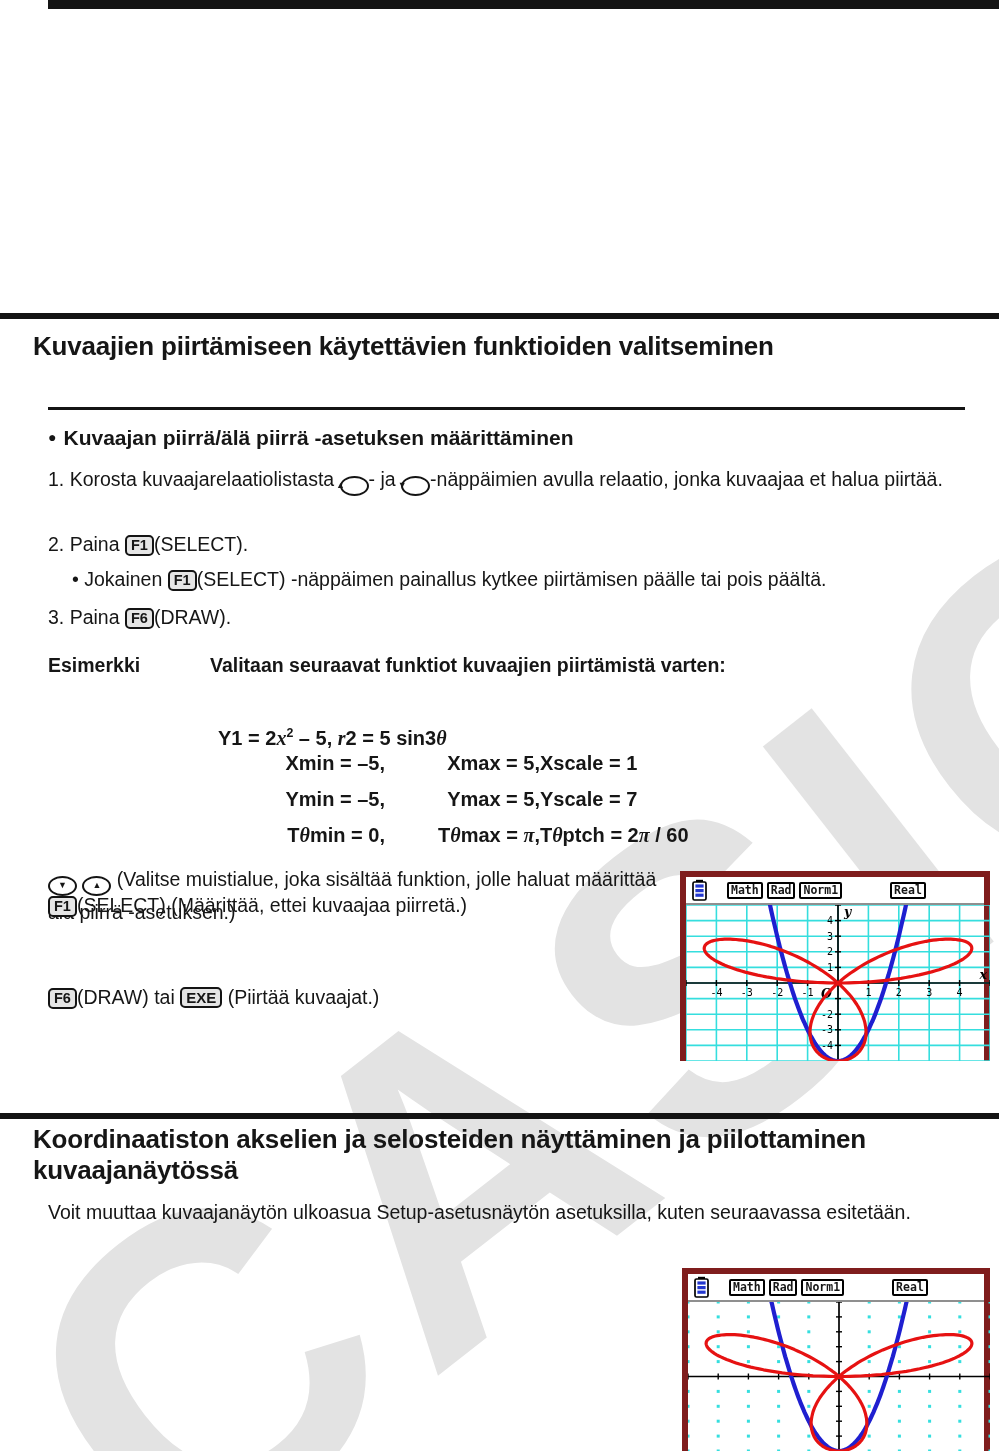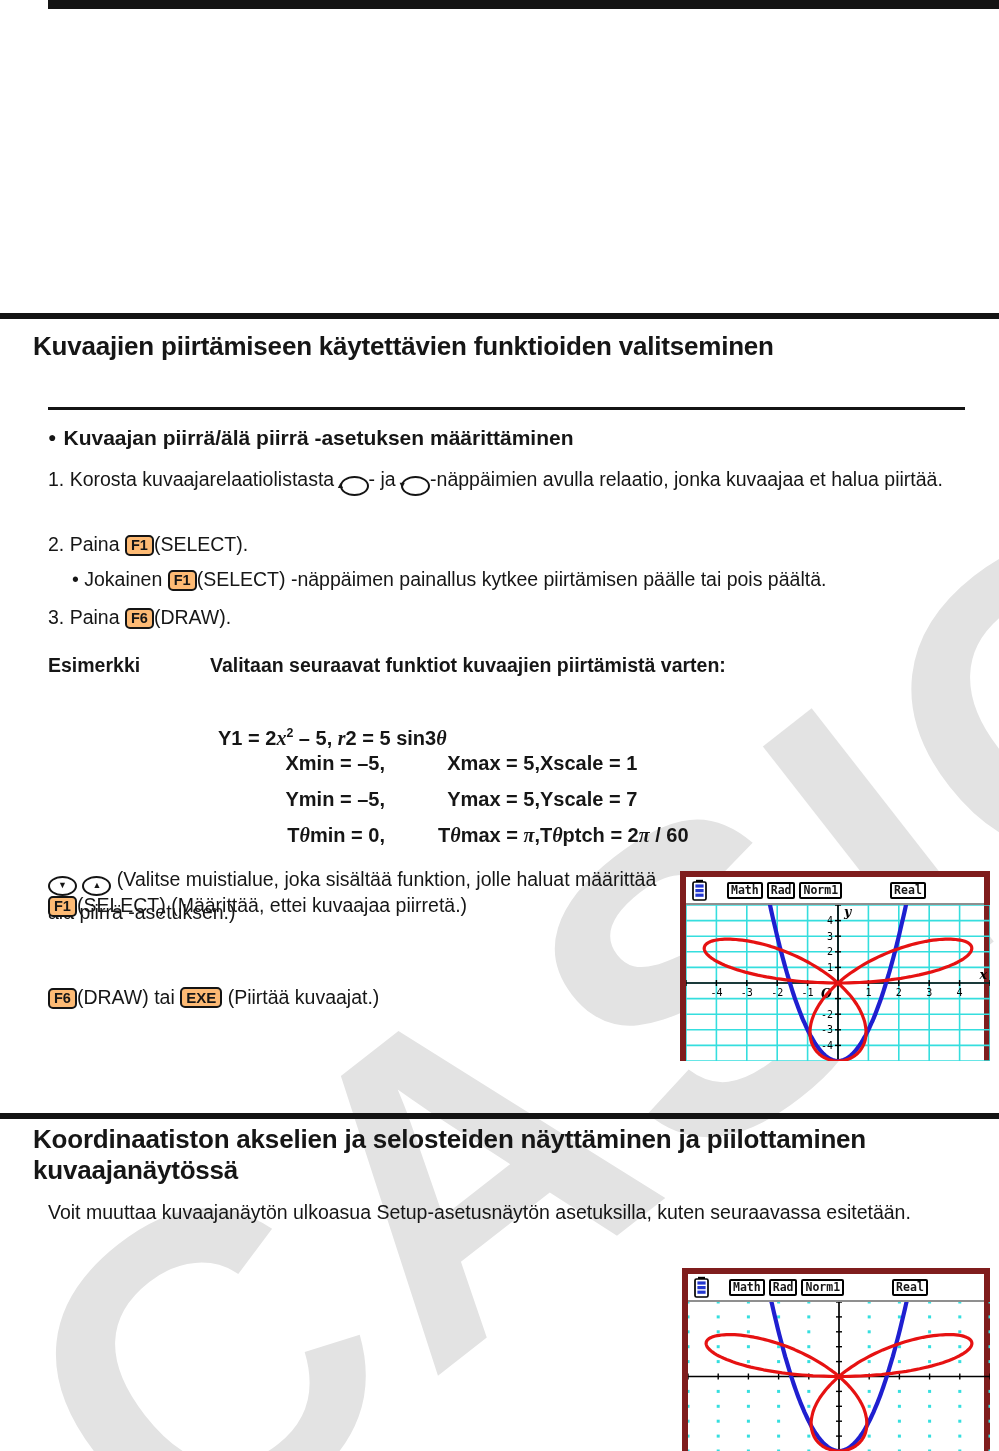--- a/index.html
+++ b/index.html
@@ -12,21 +12,21 @@
   .content{position:absolute;inset:0;z-index:1;border-radius:11px;}
   .rule{background:#141414;}
   .h1{font-size:26px;font-weight:bold;letter-spacing:-0.2px;}
   .h2{font-size:26px;font-weight:bold;line-height:31px;letter-spacing:-0.2px;}
   .subhead{font-size:21px;font-weight:bold;}
   .subhead .bullet{font-size:14px;vertical-align:3px;margin-right:7px;}
   .body-txt{font-size:19.5px;line-height:34px;}
   .hang{padding-left:27px;text-indent:-27px;}
   .bold{font-weight:bold;}
   .fkey{display:inline-block;border:2px solid #141414;border-radius:5px;padding:0 4px;
-        font-weight:bold;font-size:14.5px;line-height:17px;vertical-align:1px;background:#fdba74;}
+        font-weight:bold;font-size:14.5px;line-height:17px;vertical-align:1px;background:#e5e5e5;}
   .exekey{font-size:15px;}
   .okey{display:inline-block;border:2px solid #141414;border-radius:50%;width:25px;height:16px;
         text-align:center;font-size:9px;line-height:15px;vertical-align:-2px;background:#fff;}
   .mvar{font-family:"Liberation Serif",serif;font-style:italic;font-weight:bold;}
   .mgk{font-family:"Liberation Serif",serif;font-style:italic;font-weight:bold;}
   sup{font-size:0.62em;}
   .vrow{position:absolute;left:218px;font-size:20px;font-weight:bold;white-space:nowrap;text-align:right;}
   .vrow .c{display:inline-block;}
   .vrow .c0{width:167px;} .vrow .c1{width:155px;}
   .vrow i{font-family:"Liberation Serif",serif;font-weight:bold;font-style:italic;}

